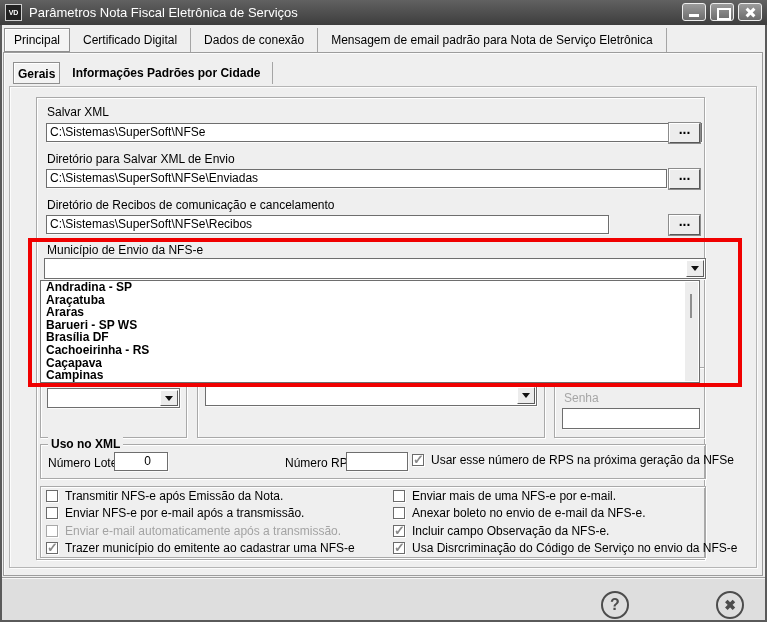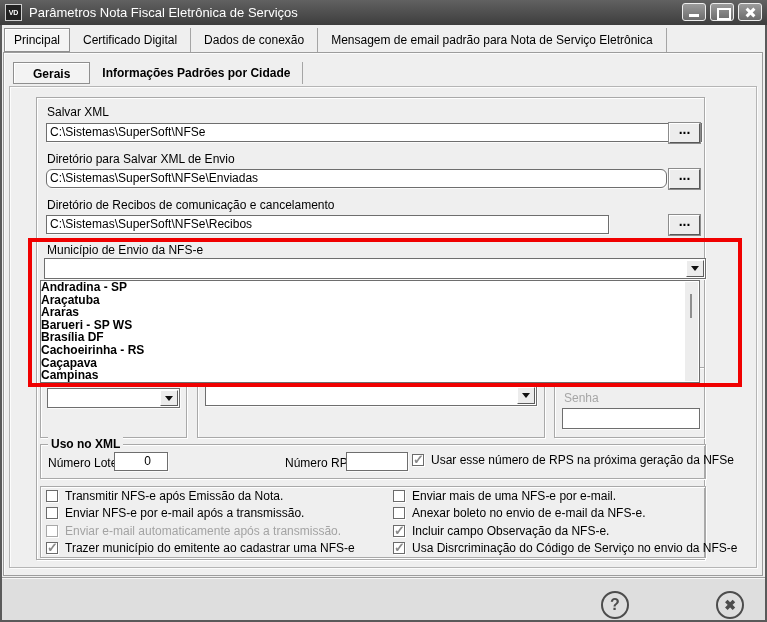--- a/index.html
+++ b/index.html
@@ -25,21 +25,21 @@
   .tabs { position:absolute; left:4px; top:28px; height:24px; display:flex; align-items:stretch; }
   .tab { line-height:24px; padding:0 13px; border-right:1px solid #a5a5a5; white-space:nowrap; }
   .tab.active { background:#f4f4f4; border:1px solid #8f8f8f; box-shadow:inset 1px 1px 0 #fff;
                 line-height:22px; padding:0 9px; }
 
   
   .page { position:absolute; left:3px; top:52px; width:760px; height:524px; background:#efefef;
           border:1px solid #9c9c9c; box-shadow:inset 1px 1px 0 #fbfbfb; }
   .subtabs { position:absolute; left:13px; top:62px; height:22px; display:flex; font-weight:bold; }
   .subtab { line-height:22px; padding:0 12px; border-right:1px solid #a5a5a5; white-space:nowrap; }
-  .subtab.active { background:#f3f3f3; border:1px solid #8f8f8f; box-shadow:inset 1px 1px 0 #fff; padding:0 19px; }
+  .subtab.active { background:#f3f3f3; border:1px solid #8f8f8f; box-shadow:inset 1px 1px 0 #fff; padding:0 4px; }
   .tabpage-inner { position:absolute; left:9px; top:86px; width:748px; height:482px;
                    border:1px solid #b5b5b5; box-shadow:inset 1px 1px 0 #fcfcfc, 1px 1px 0 #fcfcfc; }
 
   .gbox { position:absolute; border:1px solid #a9a9a9; box-shadow:inset 1px 1px 0 #ffffff, 1px 1px 0 #ffffff; }
   .lbl { position:absolute; white-space:nowrap; }
   .lbl.gray { color:#a6a6a6; }
 
   .tfield { position:absolute; background:#fff; border:1px solid #6e6e6e; box-shadow:1px 1px 0 #fbfbfb;
             padding:0 3px; line-height:17px; height:19px; white-space:nowrap; overflow:hidden; }
   .btn-dots { position:absolute; width:31px; height:20px; background:#ededed; text-align:center;
@@ -49,21 +49,21 @@
   .combo .arrow-btn { position:absolute; top:1px; right:1px; bottom:1px; width:18px; background:#ececec;
               border:1px solid; border-color:#ffffff #5c5c5c #5c5c5c #ffffff;
               display:flex; align-items:center; justify-content:center; }
   .tri { width:0; height:0; border-left:4px solid transparent; border-right:4px solid transparent;
          border-top:5px solid #111; }
   .combo .val { position:absolute; left:3px; top:1px; right:22px; line-height:18px; overflow:hidden; }
 
   
   .ddlist { position:absolute; left:40px; top:280px; width:660px; height:103px; background:#fff;
             border:1px solid #6e6e6e; font-weight:bold; z-index:5; }
-  .dditem { line-height:12.6px; font-size:12px; white-space:nowrap; }
+  .dditem { padding-left:5px; line-height:12.6px; font-size:12px; white-space:nowrap; }
   .ddscroll { position:absolute; top:1px; right:1px; width:13px; bottom:1px; background:#ededed; }
   .ddthumb { position:absolute; left:5px; top:12px; width:2px; height:24px; background:#8f8f8f; }
 
   .hl-red { position:absolute; left:28px; top:238px; width:714px; height:149px;
             border:4px solid #f00000; z-index:6; pointer-events:none; }
 
   
   .opt { position:absolute; display:flex; align-items:center; gap:7px; height:14px; white-space:nowrap; }
   .cb { position:relative; flex:0 0 12px; width:12px; height:12px; background:#fff;
         border:1px solid #6b6b6b; box-shadow:1px 1px 0 #fff; }
@@ -109,21 +109,21 @@
   </div>
   <div class="tabpage-inner"></div>
 
   <div class="gbox" style="left:36px; top:97px; width:669px; height:463px;"></div>
 
   <div class="lbl" style="left:47px; top:105px;">Salvar XML</div>
   <div class="tfield" style="left:46px; top:123px; width:656px;">C:\Sistemas\SuperSoft\NFSe</div>
   <div class="btn-dots" style="left:669px; top:123px;">...</div>
 
   <div class="lbl" style="left:47px; top:152px;">Diretório para Salvar XML de Envio</div>
-  <div class="tfield" style="left:46px; top:169px; width:621px;border-radius:6px;">C:\Sistemas\SuperSoft\NFSe\Enviadas</div>
+  <div class="tfield" style="left:46px; top:169px; width:621px;">C:\Sistemas\SuperSoft\NFSe\Enviadas</div>
   <div class="btn-dots" style="left:669px; top:169px;">...</div>
 
   <div class="lbl" style="left:47px; top:198px;">Diretório de Recibos de comunicação e cancelamento</div>
   <div class="tfield" style="left:46px; top:215px; width:563px;">C:\Sistemas\SuperSoft\NFSe\Recibos</div>
   <div class="btn-dots" style="left:669px; top:215px;">...</div>
 
   <div class="lbl" style="left:47px; top:243px; z-index:7;">Município de Envio da NFS-e</div>
   <div class="combo" style="left:44px; top:258px; width:662px; height:21px; z-index:7;">
     <div class="val"></div>
     <div class="arrow-btn">

